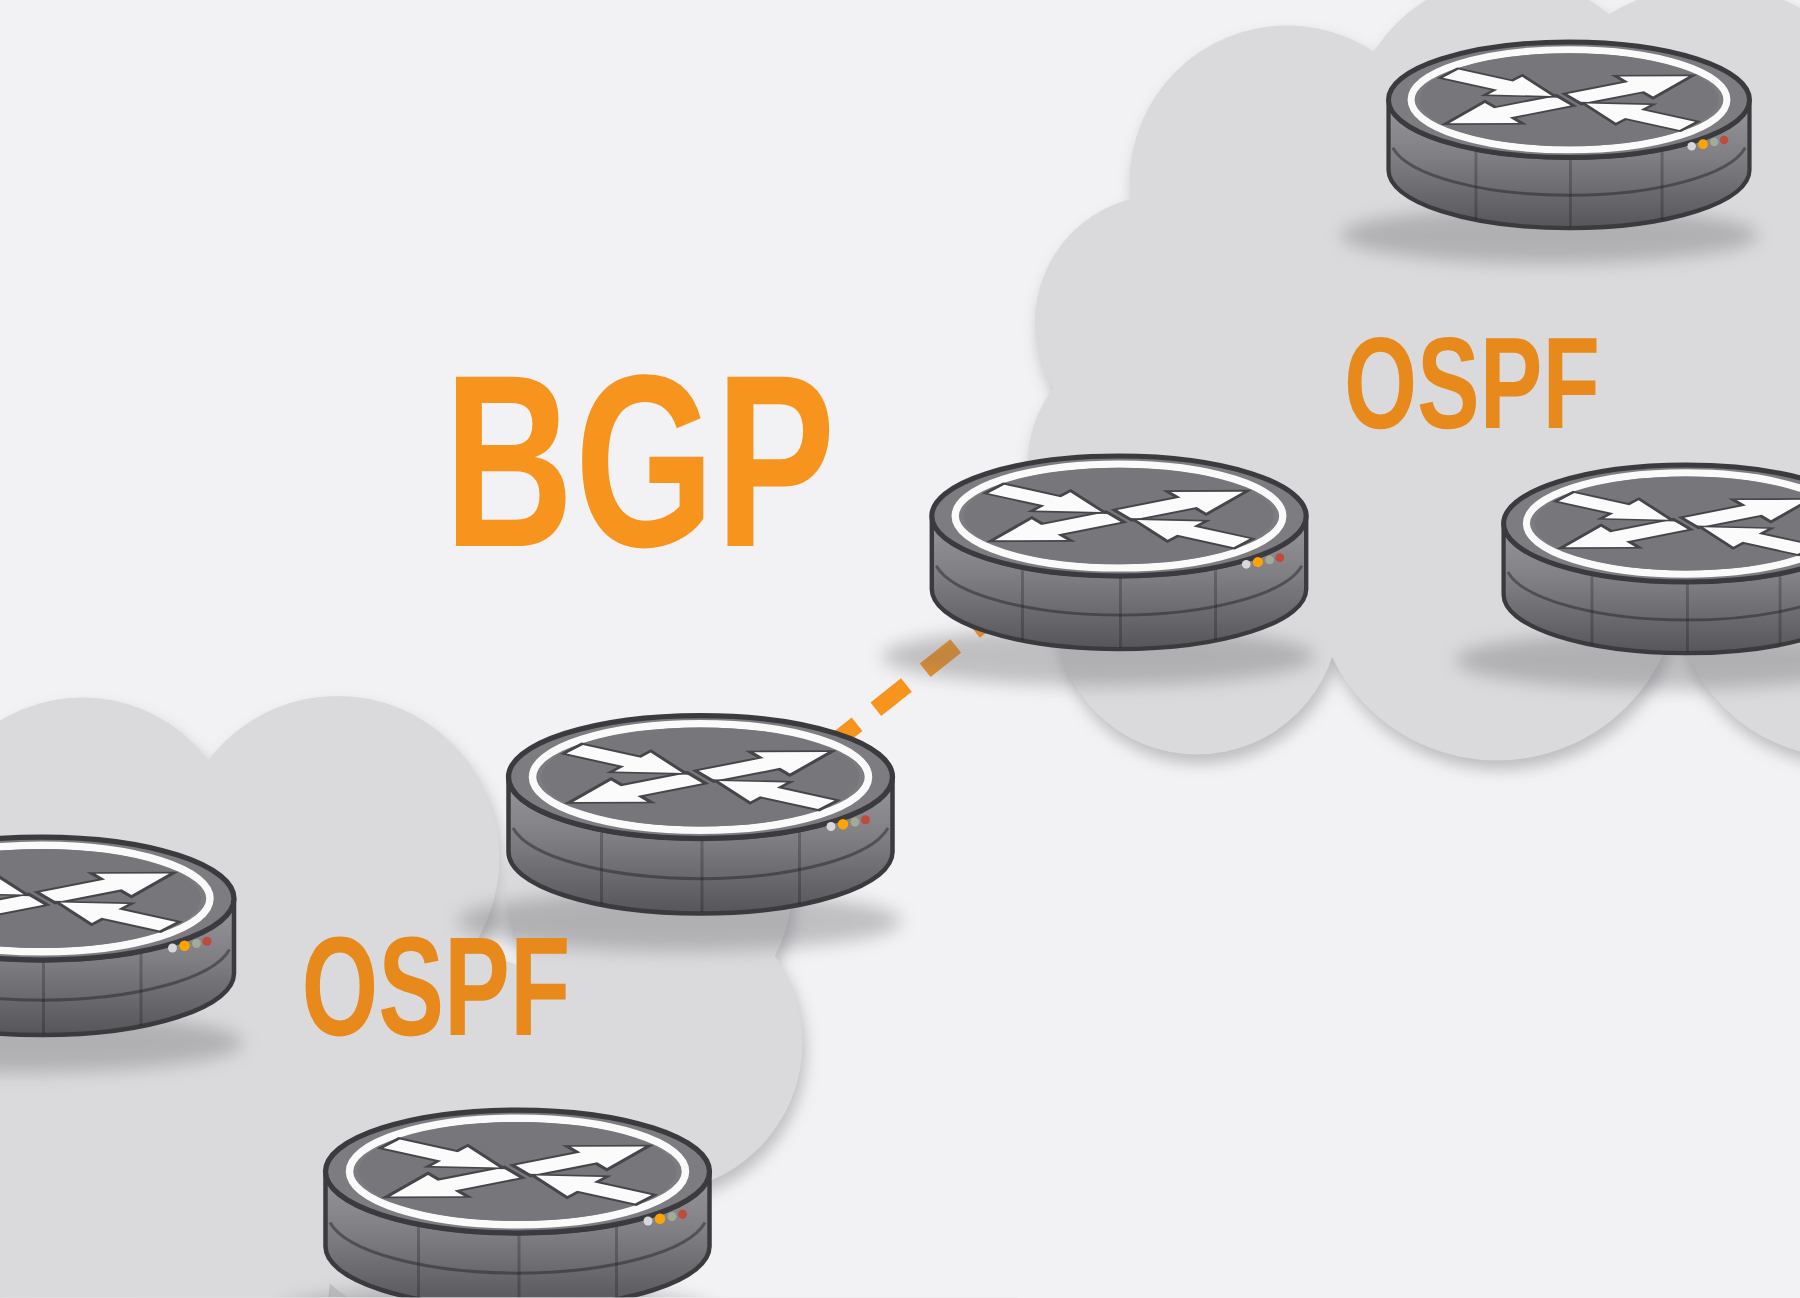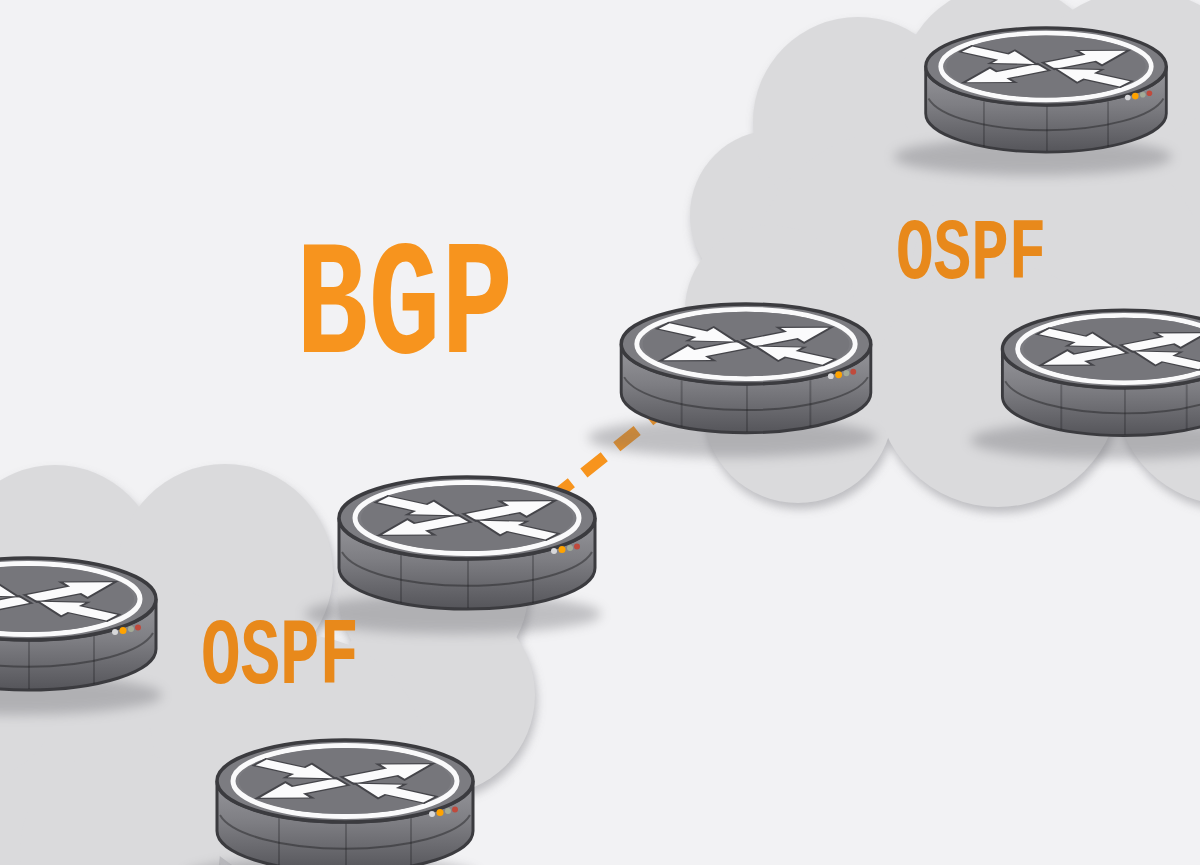--- a/index.html
+++ b/index.html
@@ -2,21 +2,21 @@
 <html><head>
 <meta charset="utf-8">
 <style>
   html,body{margin:0;padding:0;background:#e9e9eb;}
   #stage{
     position:relative;
     width:1200px;height:865px;
     margin:0 auto;
     overflow:hidden;
     background:#F2F2F4;
-    font-family:Liberation Mono, monospace;
+    font-family:Liberation Sans, sans-serif;
   }
   #diagram-svg{position:absolute;left:0;top:0;}
   .proto-label{
     position:absolute;
     font-weight:bold;
     line-height:1;
     transform-origin:left top;
     white-space:nowrap;
     user-select:none;
   }

